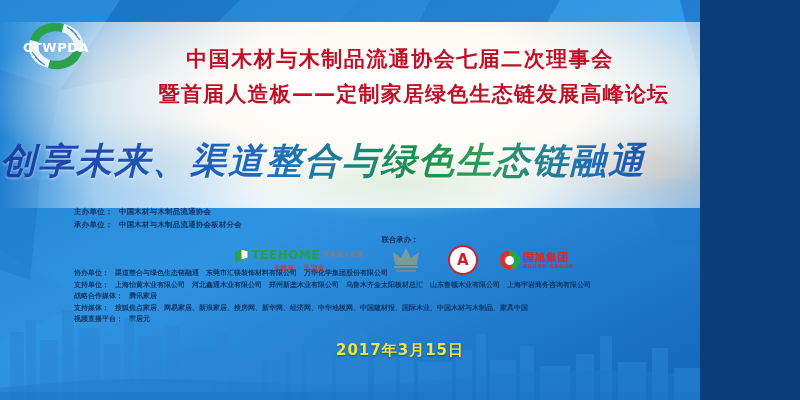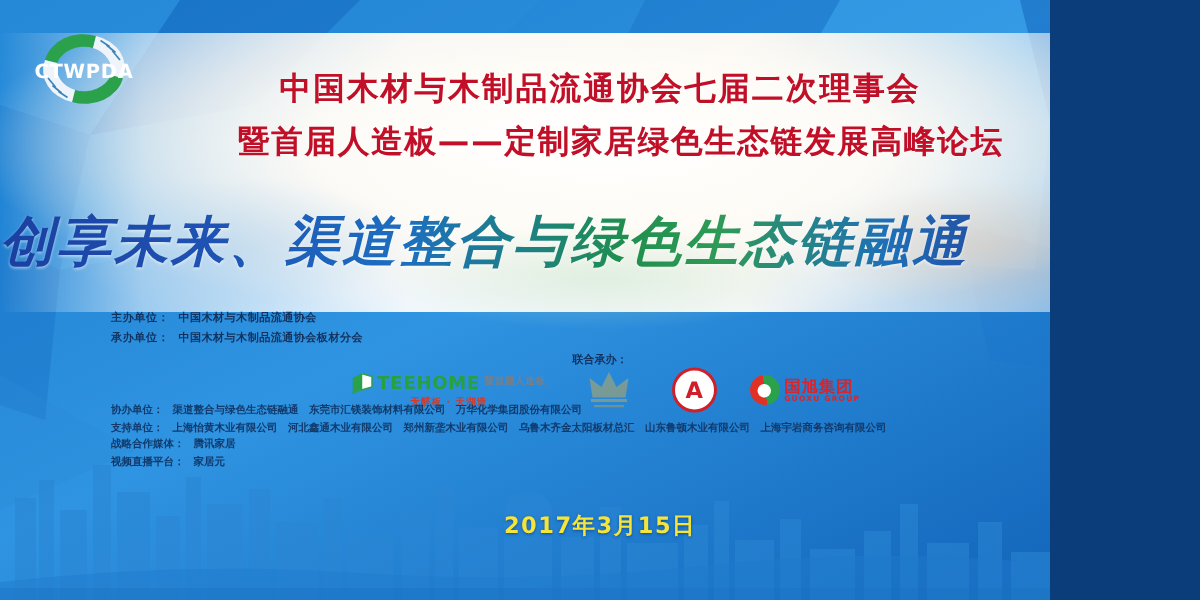--- a/index.html
+++ b/index.html
@@ -232,20 +232,24 @@
       <span class="flabel">协办单位：</span>
       <span class="fval">渠道整合与绿色生态链融通　东莞市汇镁装饰材料有限公司　万华化学集团股份有限公司</span>
     </div>
     <div class="frow">
       <span class="flabel">支持单位：</span>
       <span class="fval">上海怡黄木业有限公司　河北鑫通木业有限公司　郑州新垄木业有限公司　乌鲁木齐金太阳板材总汇　山东鲁顿木业有限公司　上海宇岩商务咨询有限公司</span>
     </div>
     <div class="frow">
       <span class="flabel">战略合作媒体：</span>
       <span class="fval">腾讯家居</span>
+    </div>
+    <div class="frow">
+      <span class="flabel">支持媒体：</span>
+      <span class="fval">搜狐焦点家居、网易家居、新浪家居、搜房网、新华网、经济网、中华地板网、中国建材报、国际木业、中国木材与木制品、家具中国</span>
     </div>
     <div class="frow">
       <span class="flabel">视频直播平台：</span>
       <span class="fval">家居元</span>
     </div>
   </div>
 
   <div class="skyline">
     <svg viewBox="0 0 800 130" width="800" height="130" preserveAspectRatio="none">
       <g fill="#2b86d4" opacity=".55">

